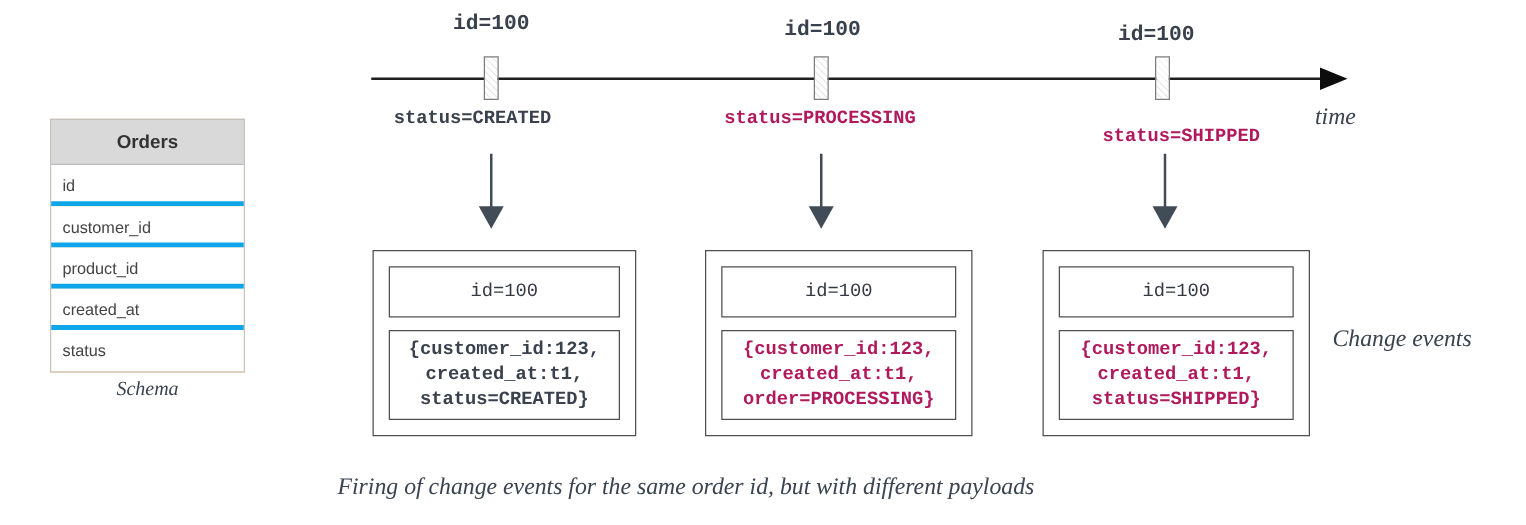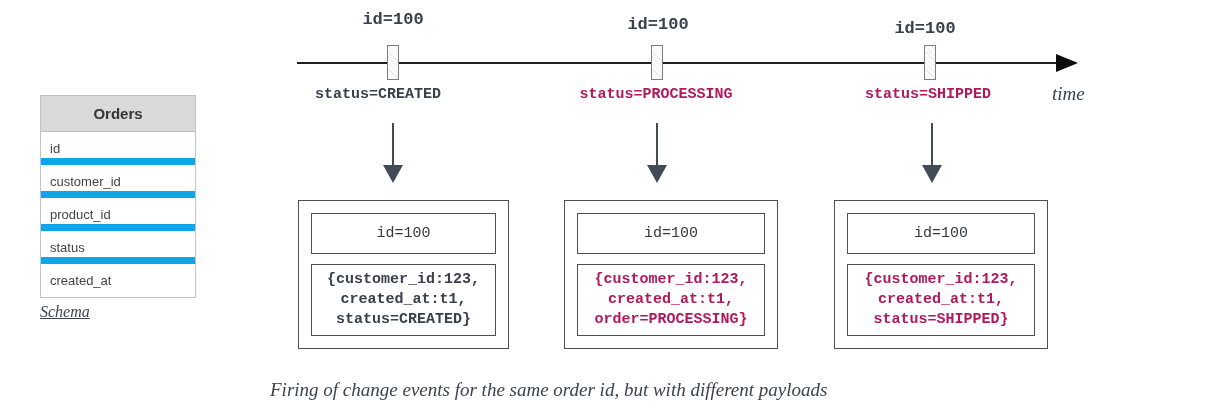--- a/index.html
+++ b/index.html
@@ -20,27 +20,27 @@
     position: absolute; left: 40px; top: 95px; width: 156px;
     border: 1px solid #c3c3c3; background: #fdba74;
   }
   .schema-table .hdr {
     height: 36px; line-height: 36px; text-align: center;
     background: #d9d9d9; border-bottom: 1px solid #bdbdbd;
     font-weight: bold; font-size: 15px; color: #333333;
   }
   .schema-table .row {
     height: 33px; line-height: 33px; padding-left: 9px;
-    font-size: 13px; color: #444444; border-bottom: 7px solid #0ea5e9;
+    font-size: 13px; color: #444444; border-bottom: 4px solid #0ea5e9;
     background: #ffffff;
   }
   .schema-table .row:last-child { border-bottom: none; }
   .schema-caption {
     position: absolute; left: 40px; top: 303px; width: 156px;
-    text-align: left; font-size: 16px; text-decoration: underline;
+    text-align: center; font-size: 16px;
   }
 
   
   .tl-line {
     position: absolute; left: 297px; top: 62px; width: 762px; height: 2px;
     background: #1f1f1f;
   }
   .tl-arrowhead {
     position: absolute; left: 1056px; top: 54px; width: 0; height: 0;
     border-left: 22px solid #0d0d0d;
@@ -101,40 +101,40 @@
 </head>
 <body>
 
 <div class="stage">
 
   <div class="schema-table">
     <div class="hdr">Orders</div>
     <div class="row">id</div>
     <div class="row">customer_id</div>
     <div class="row">product_id</div>
+    <div class="row">created_at</div>
     <div class="row">status</div>
-    <div class="row">created_at</div>
   </div>
   <div class="schema-caption hand">Schema</div>
 
   <div class="tl-line"></div>
   <div class="tl-arrowhead"></div>
   <div class="time-label hand">time</div>
 
   <div class="tl-id mono" style="left:323px; top:10px;">id=100</div>
   <div class="tl-marker" style="left:387px;"></div>
   <div class="tl-status mono" style="left: 268px; color: rgb(57, 65, 77);">status=CREATED</div>
 
   <div class="tl-id mono" style="left:588px; top:15px;">id=100</div>
   <div class="tl-marker" style="left:651px;"></div>
   <div class="tl-status mono" style="left: 546px; color: rgb(176, 25, 92);">status=PROCESSING</div>
 
   <div class="tl-id mono" style="left:855px; top:19px;">id=100</div>
   <div class="tl-marker" style="left:924px;"></div>
-  <div class="tl-status mono" style="left: 818px; color: rgb(176, 25, 92);">status=SHIPPED</div>
+  <div class="tl-status mono" style="left: 835px; color: rgb(176, 25, 92); margin-top: 15px;">status=SHIPPED</div>
 
   <div class="down-arrow" style="left:383px;">
     <div class="stem"></div>
       <div class="head"></div>
   </div>
   <div class="down-arrow" style="left:647px;">
     <div class="stem"></div>
       <div class="head"></div>
   </div>
   <div class="down-arrow" style="left:922px;">
@@ -162,16 +162,17 @@
 
   <div class="card" style="left:834px; width:214px;">
     <div class="keybox mono">id=100</div>
     <div class="payloadbox mono" style="color: rgb(176, 25, 92);">
       <div>{customer_id:123,</div>
       <div>created_at:t1,</div>
       <div>status=SHIPPED}</div>
     </div>
   </div>
 
+  <div class="change-events-label hand">Change events</div>
 
   <div class="bottom-caption hand">Firing of change events for the same order id, but with different payloads</div>
 
 </div>
 
 </body></html>

